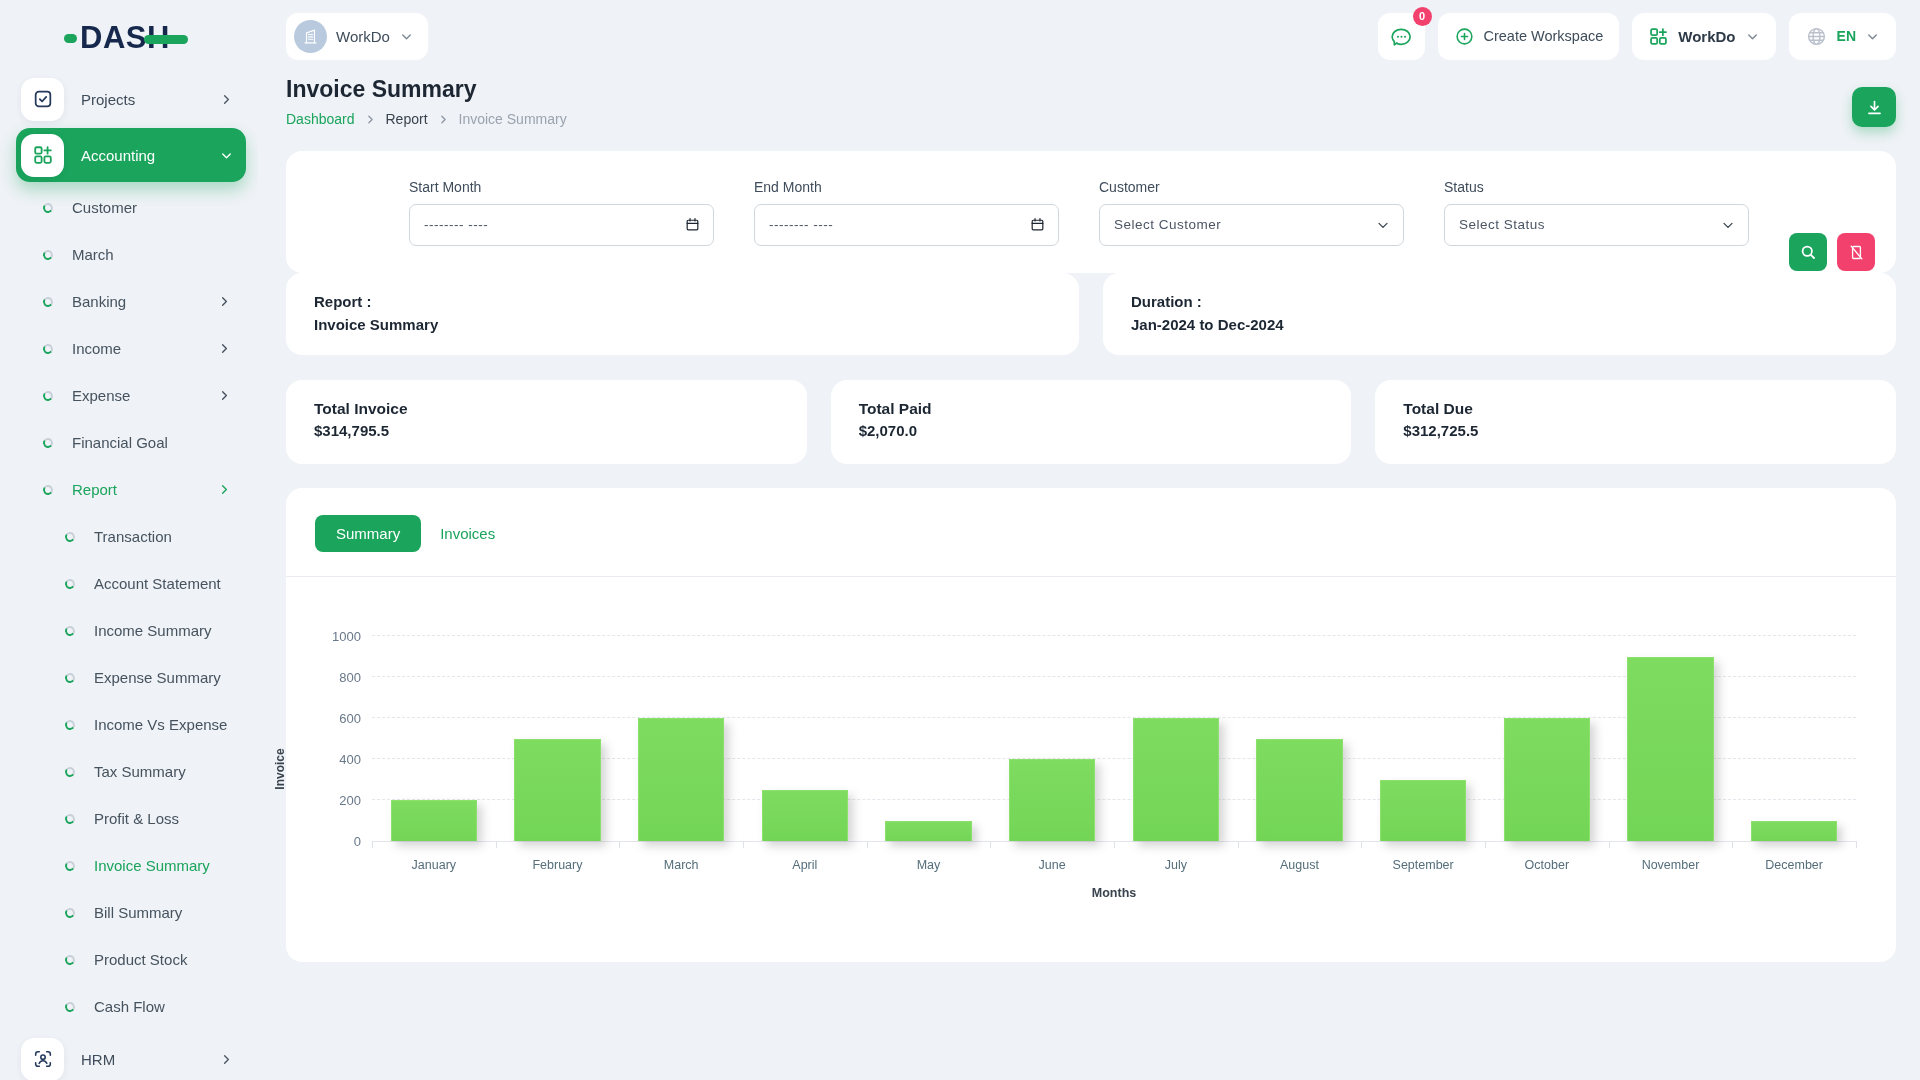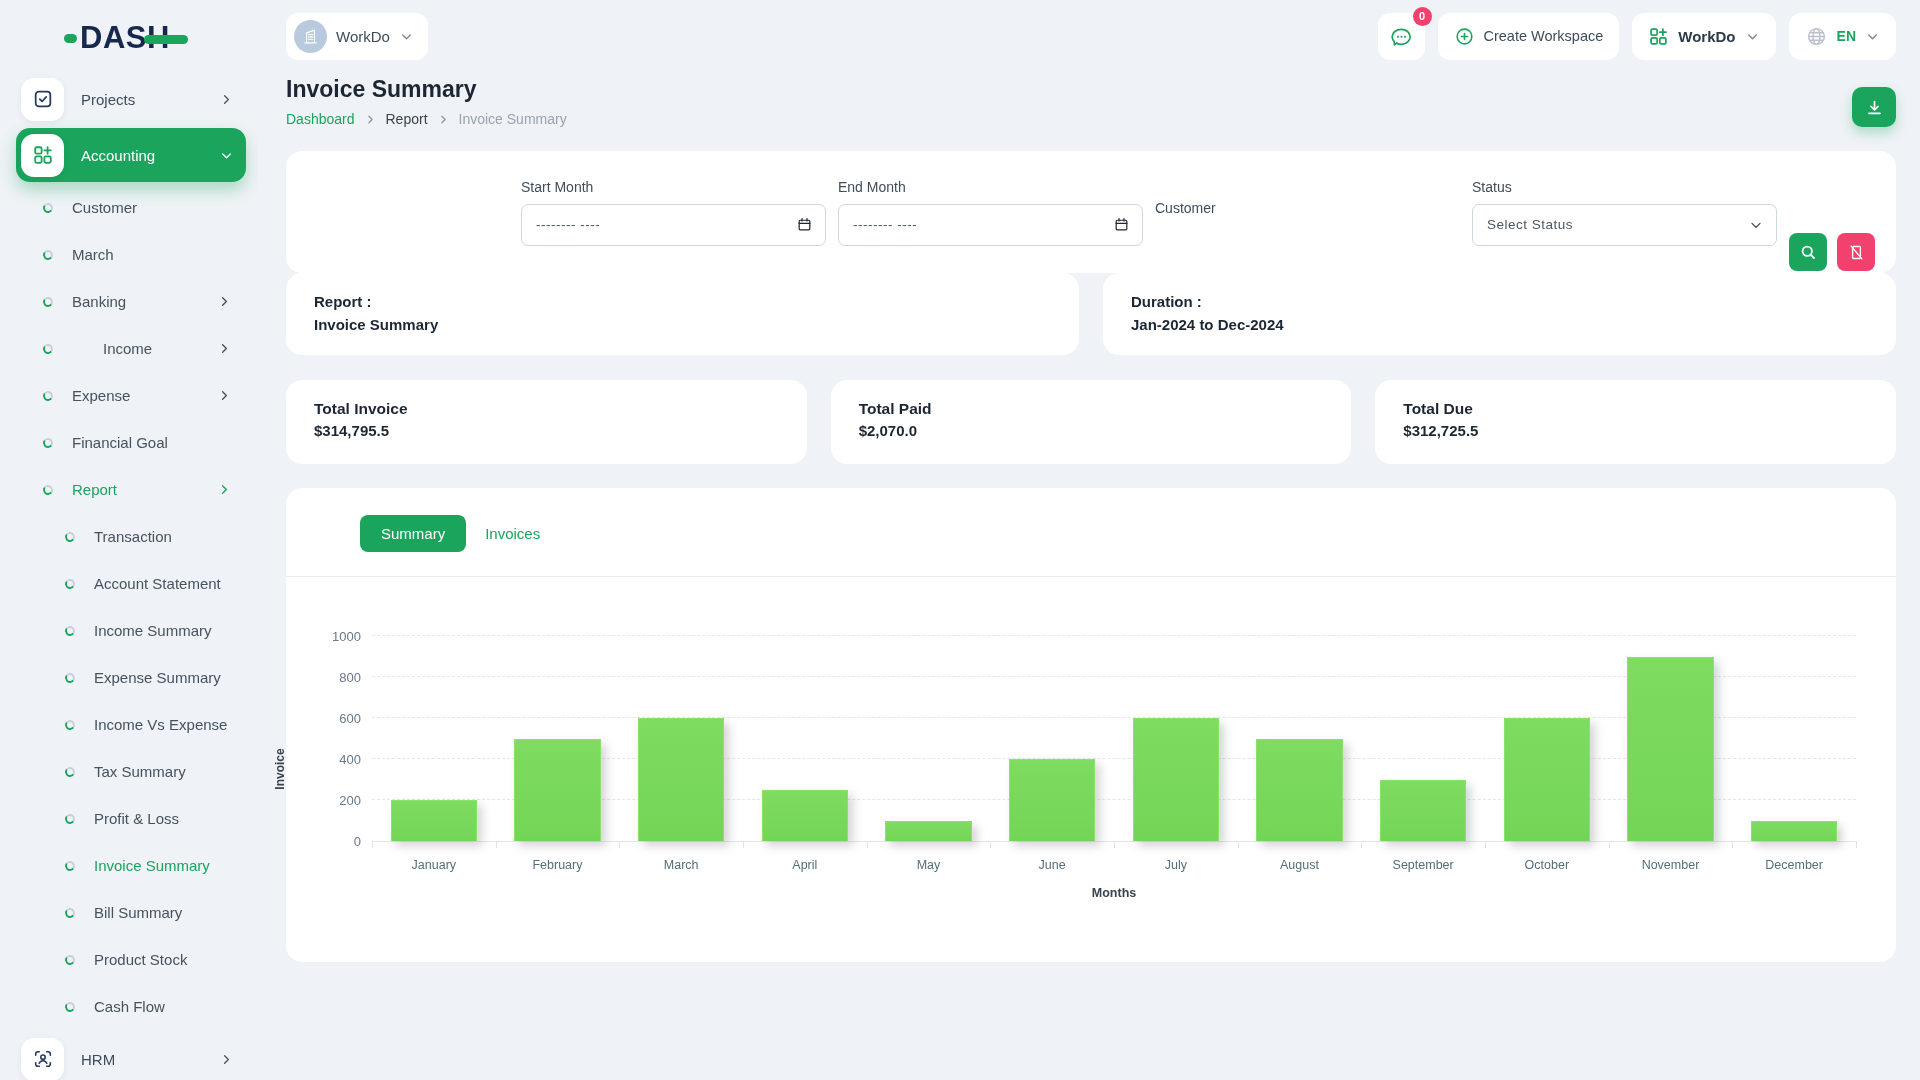--- a/index.html
+++ b/index.html
@@ -52,41 +52,41 @@
   .page-head{display:flex;align-items:flex-end;justify-content:space-between;}
   .page-head h1{font-size:23px;font-weight:600;color:#1d2733;}
   .crumbs{display:flex;align-items:center;gap:9px;margin-top:8px;font-size:14px;}
   .crumb.link{color:var(--green);text-decoration:none;cursor:pointer;}
   .crumb.strong{color:#39434e;}
   .crumb.muted{color:#9aa3ae;}
   .crumb-sep{display:flex;color:#8d97a3;}
   .dl-btn{width:44px;height:40px;border:none;border-radius:10px;background:var(--green);display:flex;align-items:center;justify-content:center;cursor:pointer;box-shadow:0 6px 12px rgba(26,164,92,.3);}
 
   .card{background:#fff;border-radius:16px;}
-  .filter-card{margin-top:24px;height:122px;display:flex;align-items:center;justify-content:flex-end;gap:12px;padding:0 21px;}
+  .filter-card{margin-top:24px;height:122px;display:flex;align-items:center;justify-content:flex-end;gap:40px;padding:0 21px;}
   .f-field{display:flex;flex-direction:column;width:305px;}
   .f-field label{font-size:14px;color:#3f4c5a;margin-bottom:9px;}
   .input{height:42px;border:1px solid var(--input-border);border-radius:7px;display:flex;align-items:center;padding:0 12px 0 14px;font-size:13.5px;color:#4b5563;cursor:pointer;background:#fff;}
   .input .grow{flex:1;letter-spacing:.5px;}
   .f-actions{display:flex;gap:10px;align-self:flex-end;margin-bottom:2px;}
   .sq{width:38px;height:38px;border:none;border-radius:8px;display:flex;align-items:center;justify-content:center;cursor:pointer;}
   .sq.green{background:var(--green);}
   .sq.pink{background:var(--pink);}
 
   .grid2{display:grid;grid-template-columns:1fr 1fr;gap:24px;}
   .info-card{height:82px;padding:17px 28px;}
   .info-card .line{font-size:15px;font-weight:700;color:#1d2733;line-height:1.55;}
   .grid3{display:grid;grid-template-columns:1fr 1fr 1fr;gap:24px;margin-top:25px;}
   .total-card{height:84px;padding:20px 28px;}
   .total-card .t-label{font-size:15.5px;font-weight:600;color:#1d2733;}
   .total-card .t-value{font-size:15px;font-weight:600;color:#1d2733;margin-top:4px;}
 
   
   .chart-card{margin-top:24px;height:474px;padding-top:27px;}
-  .tabs{display:flex;align-items:center;gap:19px;padding:0 29px;margin-left:45px;}
+  .tabs{display:flex;align-items:center;gap:19px;padding:0 29px;}
   .tab{border:none;background:transparent;font-family:inherit;font-size:15px;color:var(--green);cursor:pointer;padding:0;}
   .tab.active{background:var(--green);color:#fff;border-radius:8px;padding:10px 21px;}
   .divider{border-top:1px solid #e9edf1;margin-top:24px;}
   .chart-area{position:relative;margin:60px 40px 0 46px;}
   .plot{position:relative;height:205px;margin-left:40px;border-bottom:1px solid #e2e6ea;}
   .gridline{position:absolute;left:0;right:0;border-top:1px dashed #e3e6ea;}
   .ytick{position:absolute;right:calc(100% + 11px);transform:translateY(50%);font-size:13px;color:#69788a;}
   .bar{position:absolute;bottom:0;background:linear-gradient(180deg,#7edc61,#73d556);border:1px solid var(--green-bar-edge);border-bottom:none;box-shadow:5px 5px 9px rgba(115,115,115,.3);cursor:pointer;}
   .xtickmark{position:absolute;bottom:-7px;width:1px;height:7px;background:#dfe3e8;}
   .xlab{position:absolute;bottom:-31px;text-align:center;font-size:12.5px;color:#546e7a;}
@@ -148,21 +148,21 @@
           <span class="bullet"></span>
           <span class="lbl" style="flex: 1 1 0%;">Banking</span>
           <span class="chev">
             <svg viewBox="0 0 24 24" width="15" height="15" fill="none" stroke="currentColor" stroke-width="2.2" stroke-linecap="round" stroke-linejoin="round">
               <polyline points="9 6 15 12 9 18"></polyline>
             </svg>
           </span>
         </div>
         <div class="side-sub">
           <span class="bullet"></span>
-          <span class="lbl" style="flex: 1 1 0%; margin-left: 31px;">Income</span>
+          <span class="lbl" style="flex: 1 1 0%;">Income</span>
           <span class="chev">
             <svg viewBox="0 0 24 24" width="15" height="15" fill="none" stroke="currentColor" stroke-width="2.2" stroke-linecap="round" stroke-linejoin="round">
               <polyline points="9 6 15 12 9 18"></polyline>
             </svg>
           </span>
         </div>
         <div class="side-sub">
           <span class="bullet"></span>
           <span class="lbl" style="flex: 1 1 0%;">Expense</span>
           <span class="chev">
@@ -364,20 +364,28 @@
           <div class="input">
             <span class="grow">-------- ----</span>
             <svg viewBox="0 0 24 24" width="17" height="17" fill="none" stroke="#1d2630" stroke-width="1.7" stroke-linecap="round">
                 <rect x="4.5" y="6" width="15" height="13.5" rx="1.5"></rect>
                 <path d="M8.5 3.5V7M15.5 3.5V7M4.5 10.5h15"></path>
               </svg>
           </div>
         </div>
         <div class="f-field">
           <label>Customer</label>
+          <div class="input">
+            <span class="grow">Select Customer</span>
+            <span class="chev-sm" style="color:#39434e">
+                <svg viewBox="0 0 24 24" width="16" height="16" fill="none" stroke="currentColor" stroke-width="1.9" stroke-linecap="round" stroke-linejoin="round">
+                  <polyline points="6 9.5 12 15.5 18 9.5"></polyline>
+                </svg>
+              </span>
+          </div>
         </div>
         <div class="f-field">
           <label>Status</label>
           <div class="input">
             <span class="grow">Select Status</span>
             <span class="chev-sm" style="color:#39434e">
                 <svg viewBox="0 0 24 24" width="16" height="16" fill="none" stroke="currentColor" stroke-width="1.9" stroke-linecap="round" stroke-linejoin="round">
                   <polyline points="6 9.5 12 15.5 18 9.5"></polyline>
                 </svg>
               </span>

